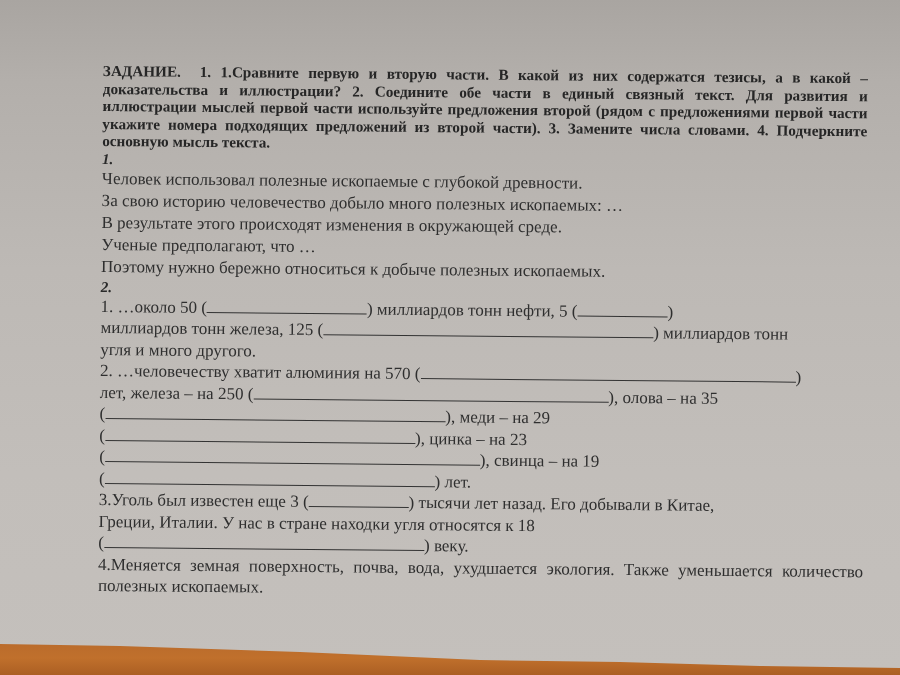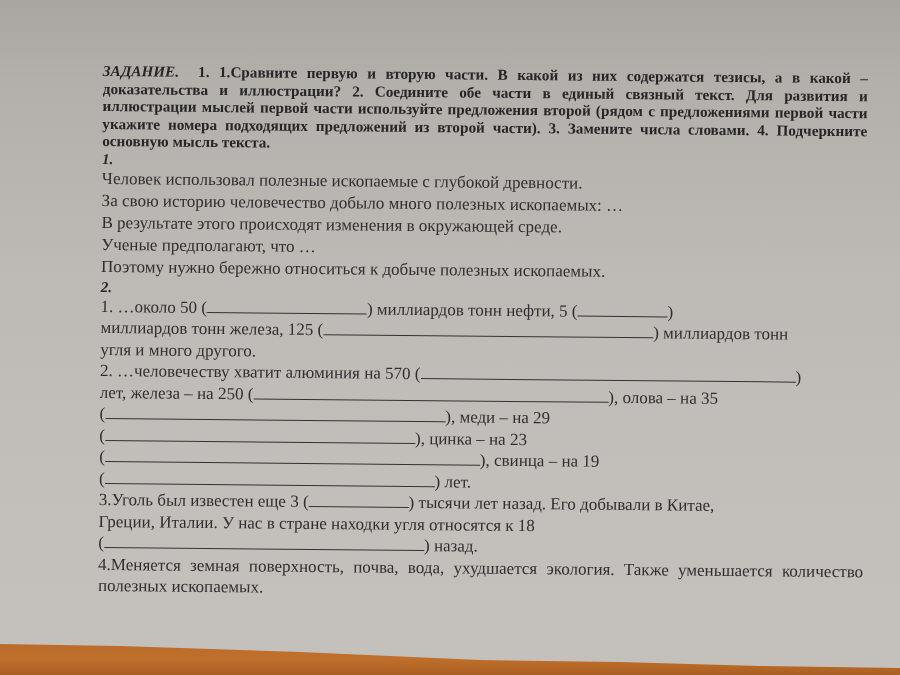--- a/index.html
+++ b/index.html
@@ -19,21 +19,21 @@
       clip-path: polygon(0 6px, 120px 8px, 300px 14px, 480px 22px, 620px 24px, 760px 28px, 900px 30px, 900px 40px, 0 40px);
     }
     .content {
       position: absolute; left: 103px; top: 62px; width: 765px;
       transform: rotate(0.55deg); transform-origin: 0 0;
     }
     .task {
       font-weight: bold; font-size: 15.2px; line-height: 17.6px;
       text-align: justify; color: #262626;
     }
-    .task .label { font-style: italic; }
+    .task .label { }
     .part-num { font-weight: bold; font-style: italic; font-size: 15px; line-height: 18px; }
     .p1 { font-size: 17px; line-height: 22px; color: #2f2f2f; }
     .p2 { font-size: 17px; line-height: 21.5px; color: #2f2f2f; }
     .row { display: flex; justify-content: space-between; align-items: baseline; white-space: nowrap; }
     .blank {
       display: inline-block; border-bottom: 1.3px solid #333; height: 14px;
       vertical-align: baseline;
     }
     .just { text-align: justify; }
   </style>
@@ -87,18 +87,18 @@
     </div>
     <div class="row">
       <span><span>(</span><span class="blank" style="width:330px"></span><span>) лет.</span></span>
     </div>
 
     <div class="row">
       <span><span>3.Уголь был известен еще 3 (</span><span class="blank" style="width:100px"></span><span>) тысячи лет назад. Его добывали в Китае,</span></span>
     </div>
     <div class="just">Греции, Италии. У нас в стране находки угля относятся к 18</div>
     <div class="row">
-      <span><span>(</span><span class="blank" style="width:320px"></span><span>) назад.</span></span>
+      <span><span>(</span><span class="blank" style="width:320px"></span><span>) веку.</span></span>
     </div>
 
     <div class="just">4.Меняется земная поверхность, почва, вода, ухудшается экология. Также уменьшается количество полезных ископаемых.</div>
   </div>
 </div>
 
 </body></html>

